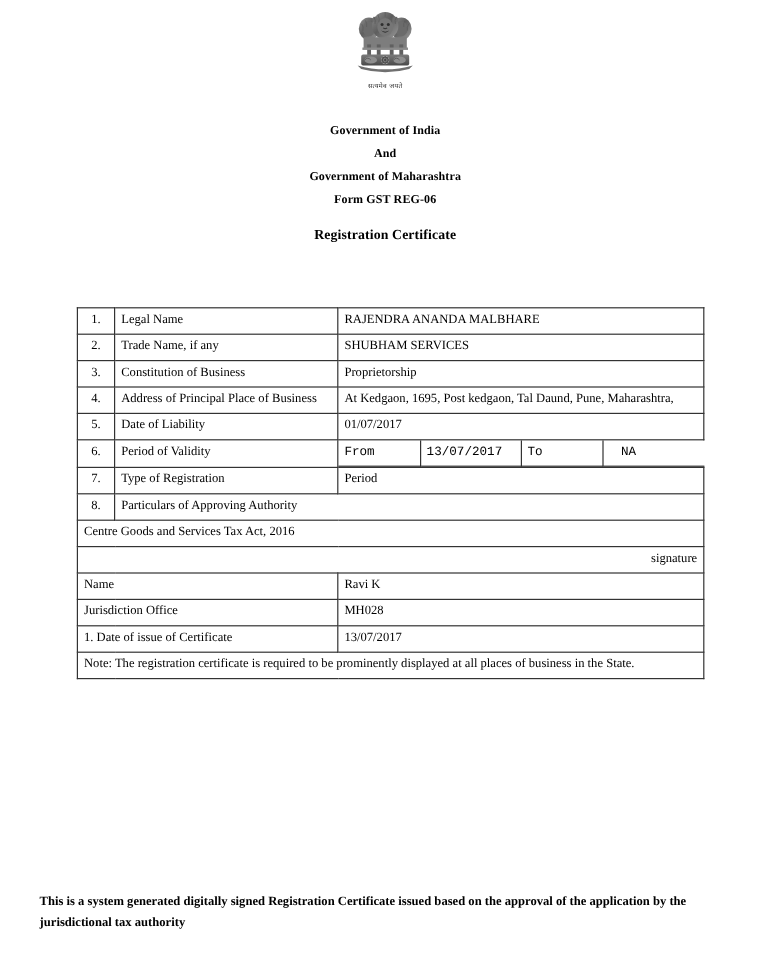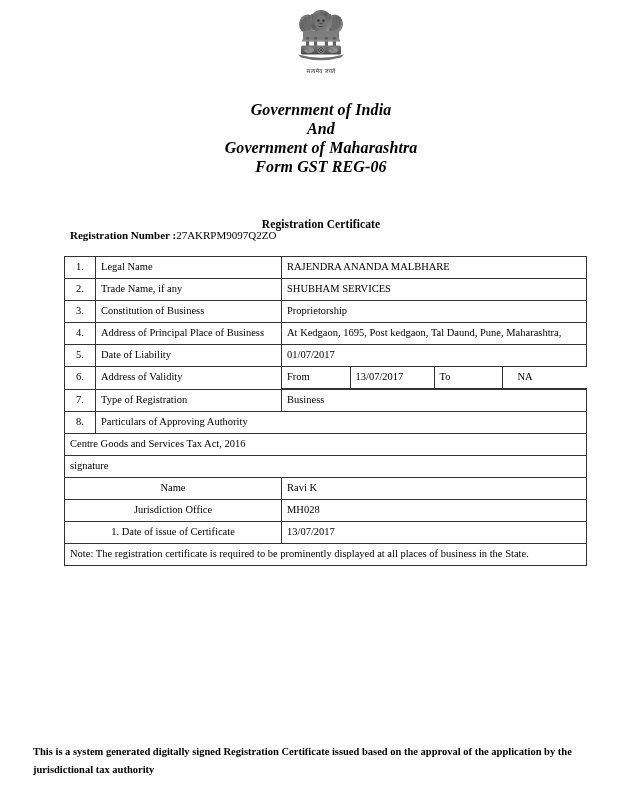--- a/index.html
+++ b/index.html
@@ -48,35 +48,33 @@
   
   .heading-block {
     position: absolute;
     top: 100px;
     left: 0;
     width: 642px;
     text-align: center;
   }
   .heading-line {
     font-weight: bold;
-    font-size: 16px;
+    font-size: 10px;
     line-height: 19px;
     letter-spacing: 0.1px;
-    font-style: italic;
   }
   .cert-title {
     position: absolute;
     top: 190px;
     left: 0;
     width: 642px;
     text-align: center;
     font-weight: bold;
     font-size: 11.5px;
     letter-spacing: 0.1px;
-    margin-top: 28px;
   }
 
   
   .regno {
     position: absolute;
     top: 229px;
     left: 70px;
     font-size: 11px;
   }
   .regno .label {
@@ -100,22 +98,22 @@
     border: 1px solid #333333;
     padding: 3px 5px 4px 5px;
     vertical-align: top;
     line-height: 14px;
     height: 14px;
   }
   .col-num { width: 31px; text-align: center; }
   .col-label { width: 186px; }
   .num-cell { text-align: center; padding-left: 0; padding-right: 0; }
   .label-indent { padding-left: 9px; }
-  .sig-cell { height: 82px; }
-  .bottom-label { width: 172px; text-align: center; }
+  .sig-cell { height: 82px; text-align: right; }
+  .bottom-label { width: 172px; }
 
   
   .footer-note {
     position: absolute;
     top: 743px;
     left: 33px;
     width: 580px;
     font-size: 10.5px;
     font-weight: bold;
     line-height: 18px;
@@ -201,23 +199,20 @@
 
   <div class="heading-block">
     <div class="heading-line">Government of India</div>
     <div class="heading-line">And</div>
     <div class="heading-line">Government of Maharashtra</div>
     <div class="heading-line">Form GST REG-06</div>
   </div>
 
   <div class="cert-title">Registration Certificate</div>
 
-  <div class="regno">
-    <span class="label">Registration Number :</span><span class="value">27AKRPM9097Q2ZO</span>
-  </div>
 
   <table class="cert-table">
     <colgroup>
       <col class="col-num">
       <col class="col-label">
       <col>
     </colgroup>
     <tbody>
       <tr>
         <td class="num-cell">1.</td>
@@ -239,22 +234,22 @@
         <td class="label-indent">Address of Principal Place of Business</td>
         <td>At Kedgaon, 1695, Post kedgaon, Tal Daund, Pune, Maharashtra,</td>
       </tr>
       <tr>
         <td class="num-cell">5.</td>
         <td class="label-indent">Date of Liability</td>
         <td>01/07/2017</td>
       </tr>
       <tr>
         <td class="num-cell">6.</td>
-        <td class="label-indent">Address of Validity</td>
-        <td style="padding:0;border:none;">
+        <td class="label-indent">Period of Validity</td>
+        <td style="padding:0;border:none;font-family:Liberation Mono, monospace;">
           <table style="width:100%;border-collapse:collapse;table-layout:fixed;">
             <colgroup>
                 <col style="width:68px">
                 <col style="width:84px">
                 <col style="width:68px">
                 <col>
               </colgroup>
             <tbody>
                 <tr>
               <td style="border:1px solid #333;border-top:none;border-left:none;padding:3px 5px 4px 5px;line-height:14px;">From</td>
@@ -262,21 +257,21 @@
               <td style="border:1px solid #333;border-top:none;padding:3px 5px 4px 5px;line-height:14px;">To</td>
               <td style="border:1px solid #333;border-top:none;border-right:none;padding:3px 5px 4px 15px;line-height:14px;">NA</td>
             </tr>
           </tbody>
             </table>
         </td>
       </tr>
       <tr>
         <td class="num-cell">7.</td>
         <td class="label-indent">Type of Registration</td>
-        <td>Business</td>
+        <td>Period</td>
       </tr>
       <tr>
         <td class="num-cell">8.</td>
         <td class="label-indent" colspan="2">Particulars of Approving Authority</td>
       </tr>
       <tr>
         <td colspan="3">Centre Goods and Services Tax Act, 2016</td>
       </tr>
       <tr>
         <td colspan="3" class="sig-cell">signature</td>

